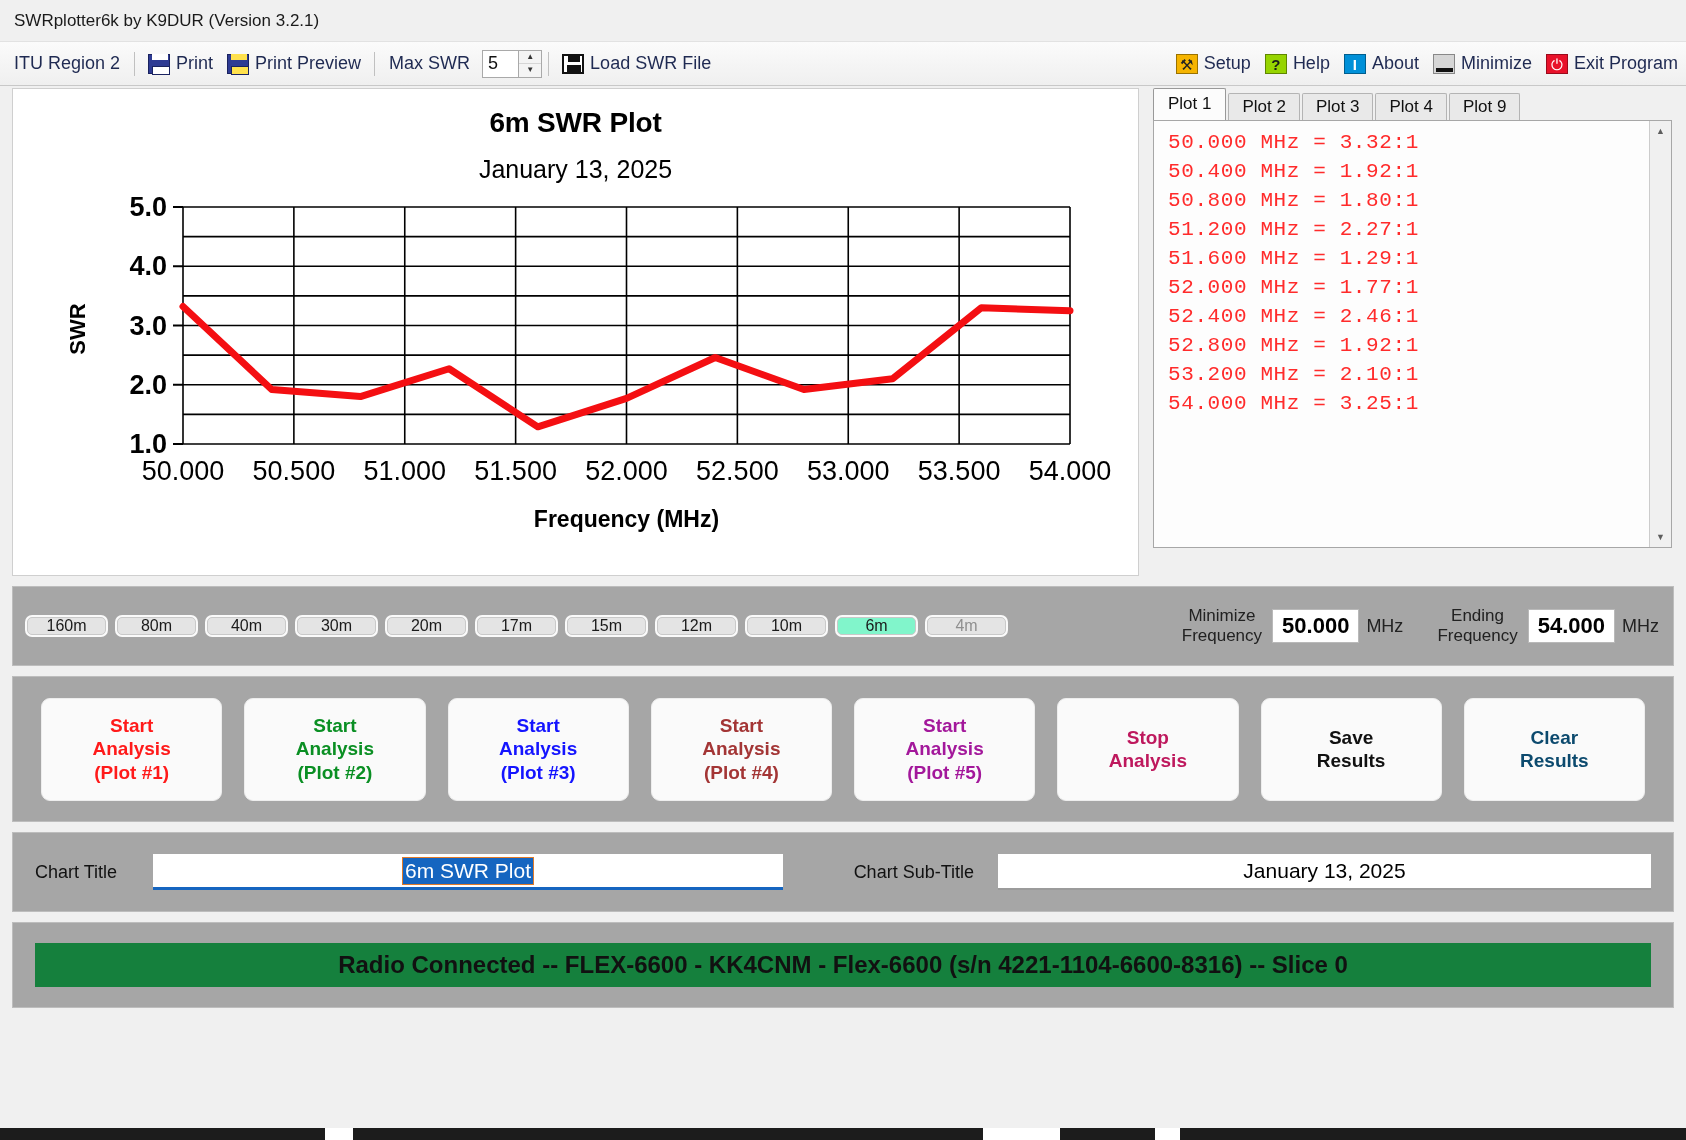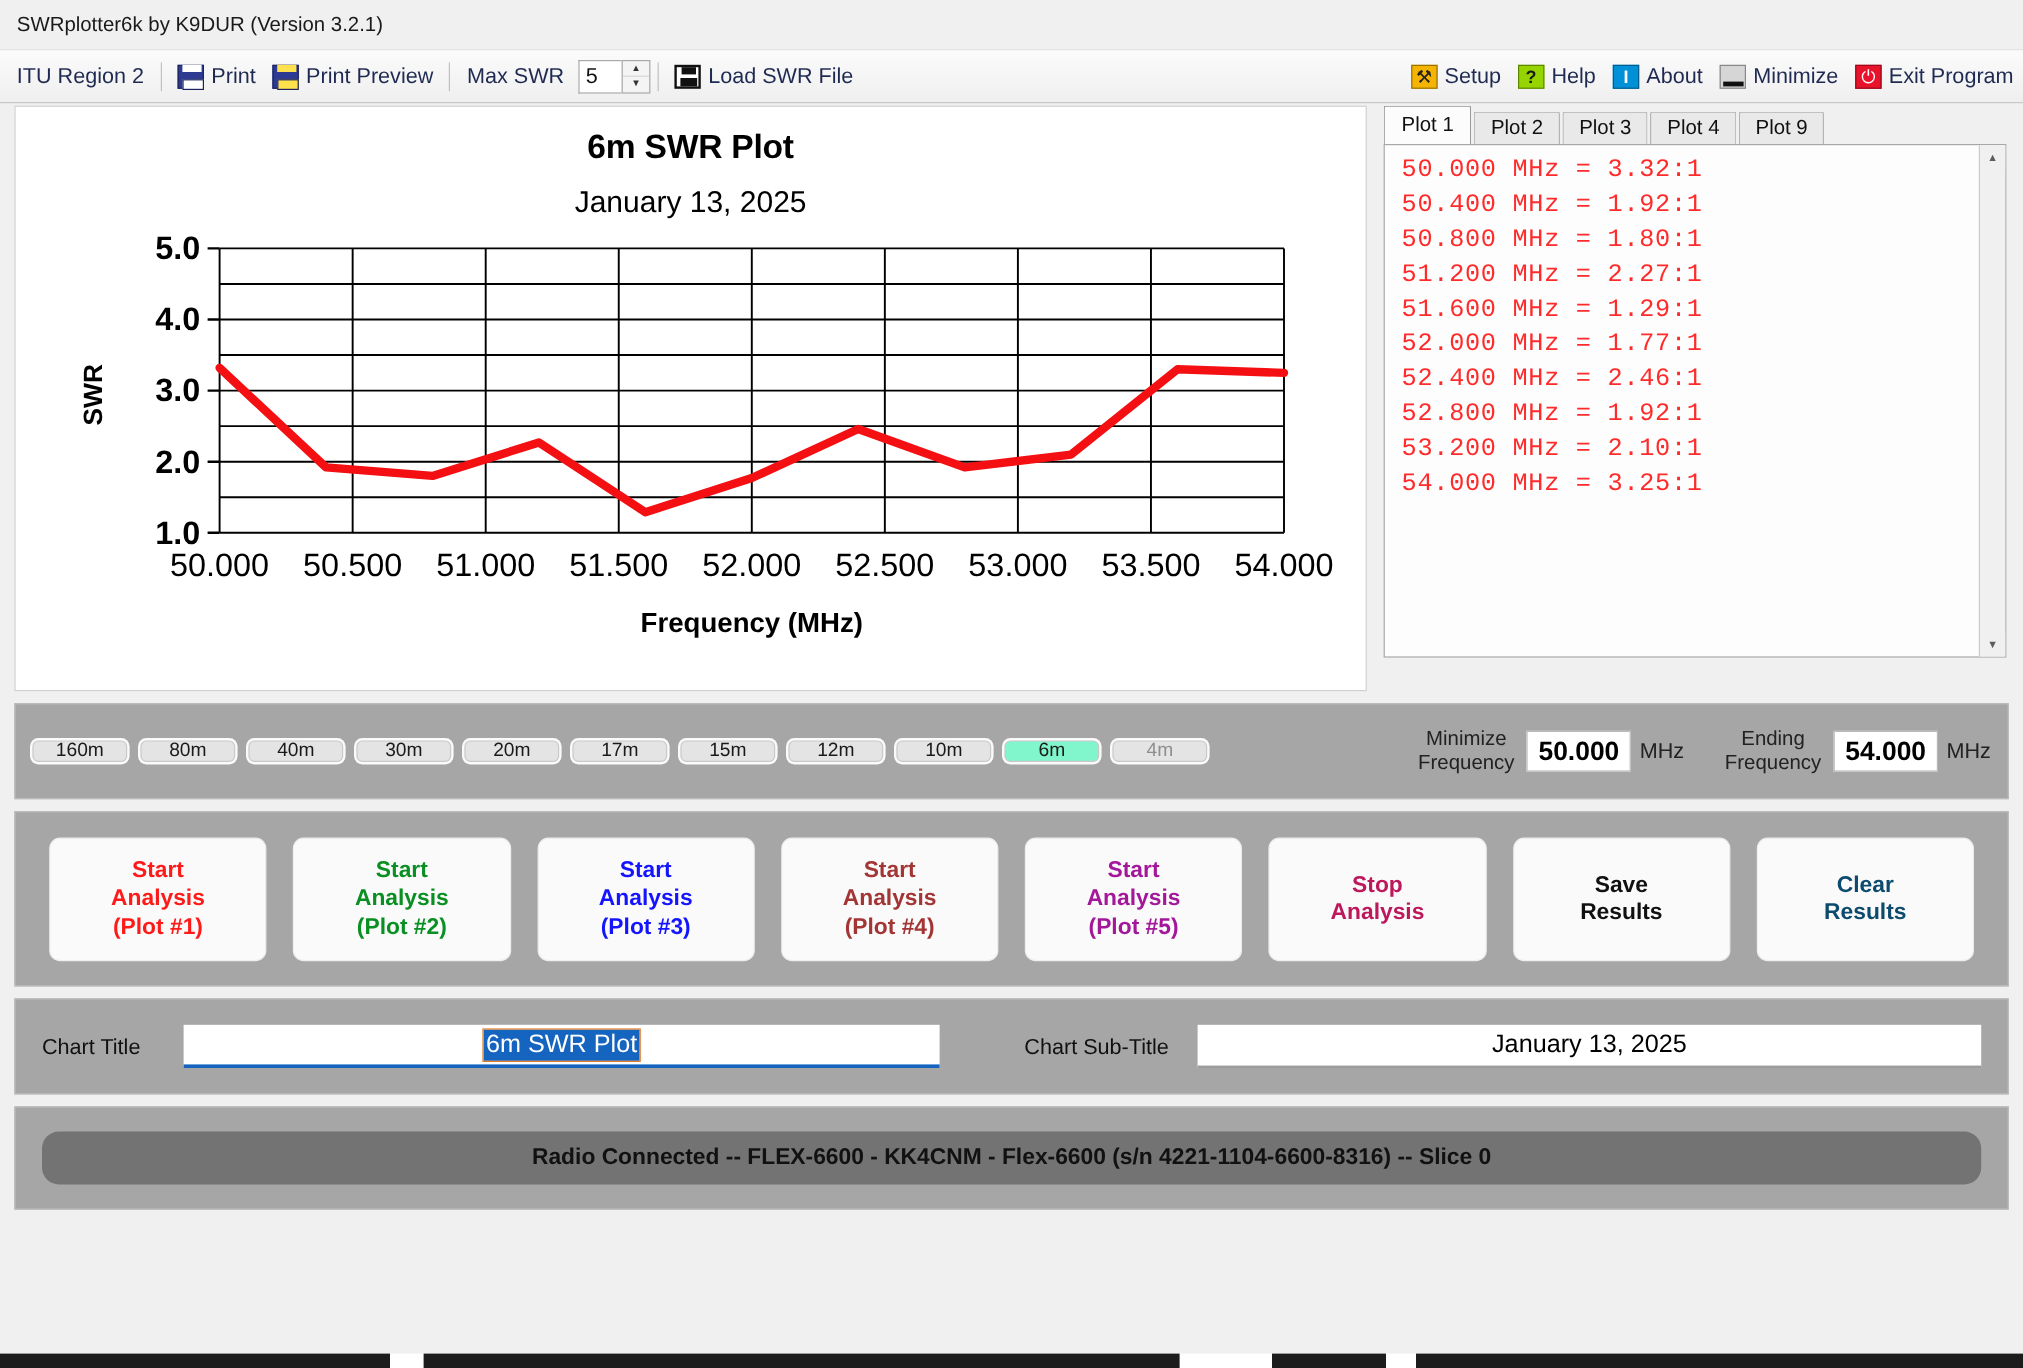--- a/index.html
+++ b/index.html
@@ -158,23 +158,23 @@
   .sel-text { background:#1565c0; color:#fff; padding:1px 2px; outline:1px solid #e07b2a; }
   .sub-input {
     height:36px; background:#fff; border:none; border-bottom:2px solid #9b9b9b;
     display:flex; align-items:center; justify-content:center;
     font-size:21px; color:#000;
   }
 
   
   .status-row { height:84px; display:flex; align-items:center; padding:0 22px; }
   .status-bar {
-    flex:1 1 auto; height:44px; background:#737373;
+    flex:1 1 auto; height:44px; background:#15803d;
     display:flex; align-items:center; justify-content:center;
-    font-size:19px; font-weight:bold; color:#111;border-radius:14px;
+    font-size:24px; font-weight:bold; color:#111;
   }
 
   
   .taskbar { position:absolute; left:0; bottom:0; width:1686px; height:12px; background:#ffffff; }
   .taskbar .seg { position:absolute; top:0; height:12px; background:#1c1c1c; }
 </style>
 </head>
 <body>
 
 <div class="app">

